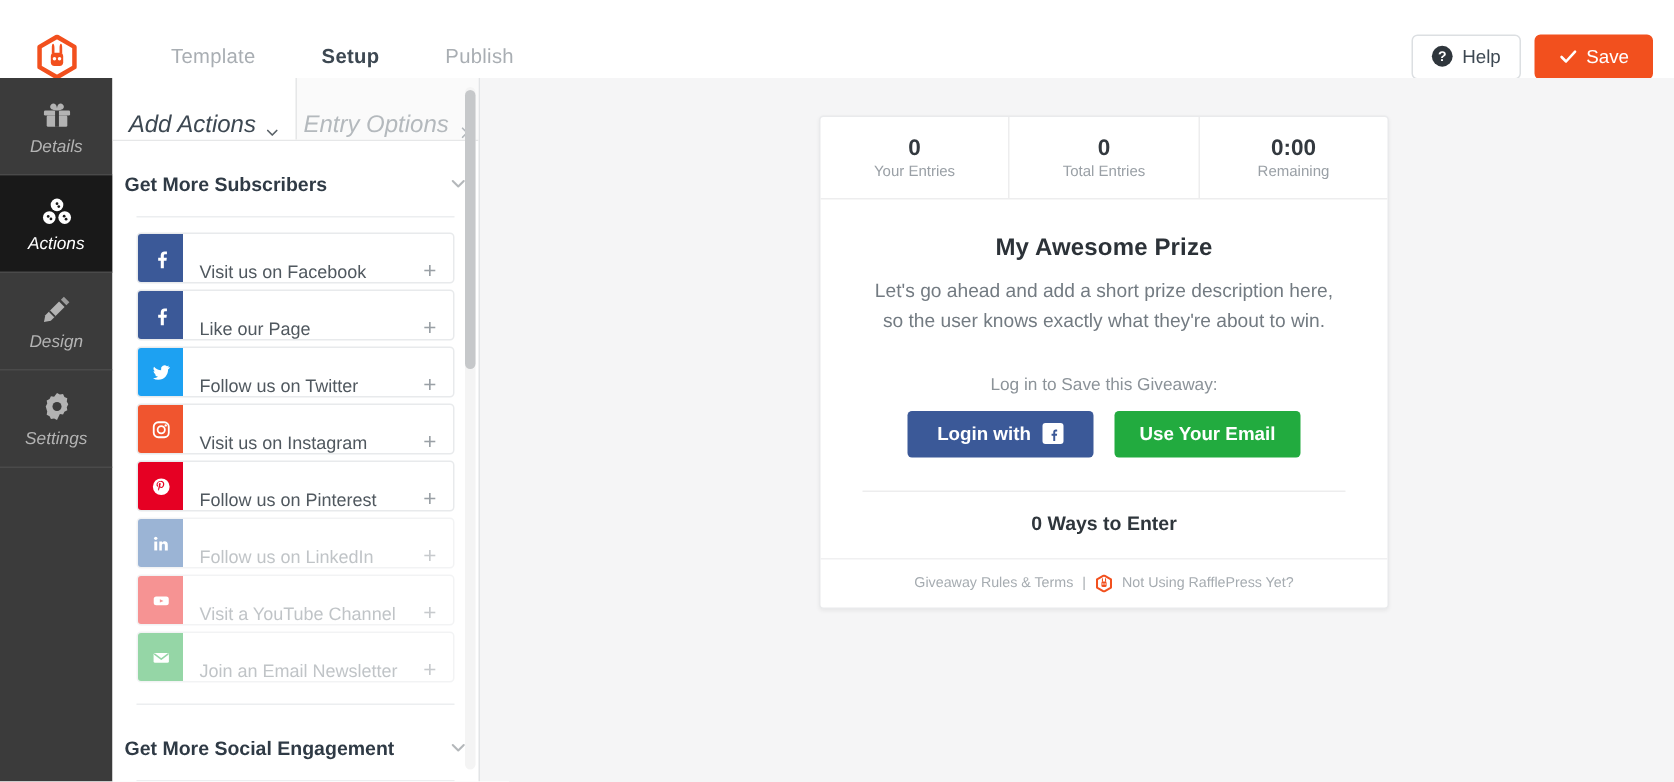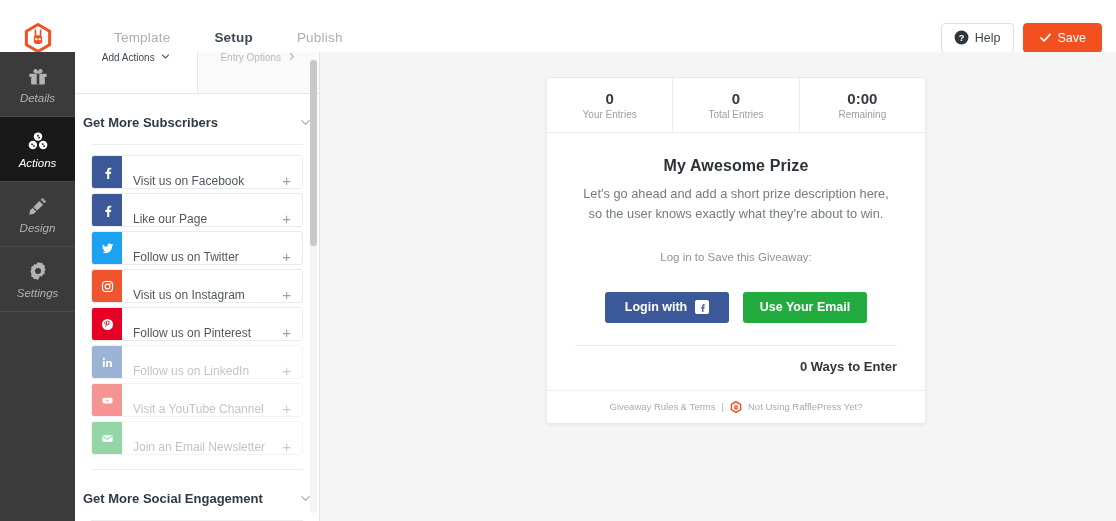--- a/index.html
+++ b/index.html
@@ -64,22 +64,22 @@
   .rail-item.active { background: #191919; color: #ffffff; }
   .rail-icon { width: 22px; height: 22px; display: block; }
 
   
   .panel {
     position: absolute; top: 52px; left: 75px; width: 245px; height: 469px;
     background: #ffffff; border-right: 1px solid #e2e4e6; overflow: hidden;
   }
   .panel-tabs { display: flex; height: 42px; border-bottom: 1px solid #e6e7e8; }
   .panel-tab {
-    flex: 1; display: flex; align-items: flex-start; justify-content: center; gap: 6px;
-    font-size: 10px; color: #3d4852; cursor: pointer; background: #fff;
+    flex: 1; display: flex; align-items: flex-end; justify-content: center; gap: 6px;
+    font-size: 16px; color: #3d4852; cursor: pointer; background: #fff; font-style: italic;
   }
   .panel-tab.inactive { color: #b4b9bd; background: #fafafa; border-left: 1px solid #e6e7e8; }
   .chev { width: 9px; height: 9px; display: block; }
 
   .section-head {
     display: flex; align-items: center; justify-content: space-between;
     padding: 0 8px; height: 44px; margin-top: 6px;
     font-size: 13px; font-weight: 700; color: #2f3a45; cursor: pointer;
   }
   .section-head .chev { width: 11px; height: 11px; opacity: .45; }
@@ -130,42 +130,42 @@
   .stat-value { font-size: 15px; font-weight: 700; color: #33393f; }
   .stat-label { font-size: 10px; color: #9aa0a6; }
 
   .card-body { padding: 24px 28px 0 28px; text-align: center; }
   .prize-title { font-size: 16px; font-weight: 700; color: #2c3238; letter-spacing: .1px; }
   .prize-desc {
     margin-top: 9px; font-size: 12.8px; line-height: 1.55; color: #737b82;
   }
   .login-prompt { margin-top: 27px; font-size: 11.5px; color: #8c9399; }
   .login-row {
-    margin-top: 29px; display: flex; align-items: center;
+    margin-top: 11px; display: flex; align-items: center;
     justify-content: center; gap: 14px;
   }
   .btn-fb {
     display: flex; align-items: center; justify-content: center; gap: 8px;
     width: 124px; height: 31px; border-radius: 3px;
     background: #3b5998; color: #fff; font-size: 12.5px; font-weight: 600;
     cursor: pointer;
   }
   .btn-fb .fbmark {
     width: 14px; height: 14px; background: #fff; border-radius: 2px;
     display: flex; align-items: center; justify-content: center;
   }
   .btn-fb .fbmark svg { width: 9px; height: 9px; display: block; }
   .btn-email {
     display: flex; align-items: center; justify-content: center;
     width: 124px; height: 31px; border-radius: 3px;
     background: #22ab3f; color: #fff; font-size: 12.5px; font-weight: 600;
     cursor: pointer;
   }
   .ways-sep { margin-top: 22px; height: 1px; background: #ededee; }
-  .ways { padding: 13px 0 0 0; text-align: right; font-size: 13px; font-weight: 700; color: #2f363c; }
+  .ways { padding: 13px 0 0 0; text-align: center; font-size: 13px; font-weight: 700; color: #2f363c; }
   .card-footer {
     margin-top: 16px; border-top: 1px solid #f0f0f1;
     display: flex; align-items: center; justify-content: center; gap: 6px;
     height: 33px; font-size: 9.5px; color: #a6acb1;
   }
   .card-footer a { color: #a6acb1; text-decoration: none; cursor: pointer; }
   .footer-logo { width: 12px; height: 12px; display: block; }
 </style>
 </head>
 <body>

